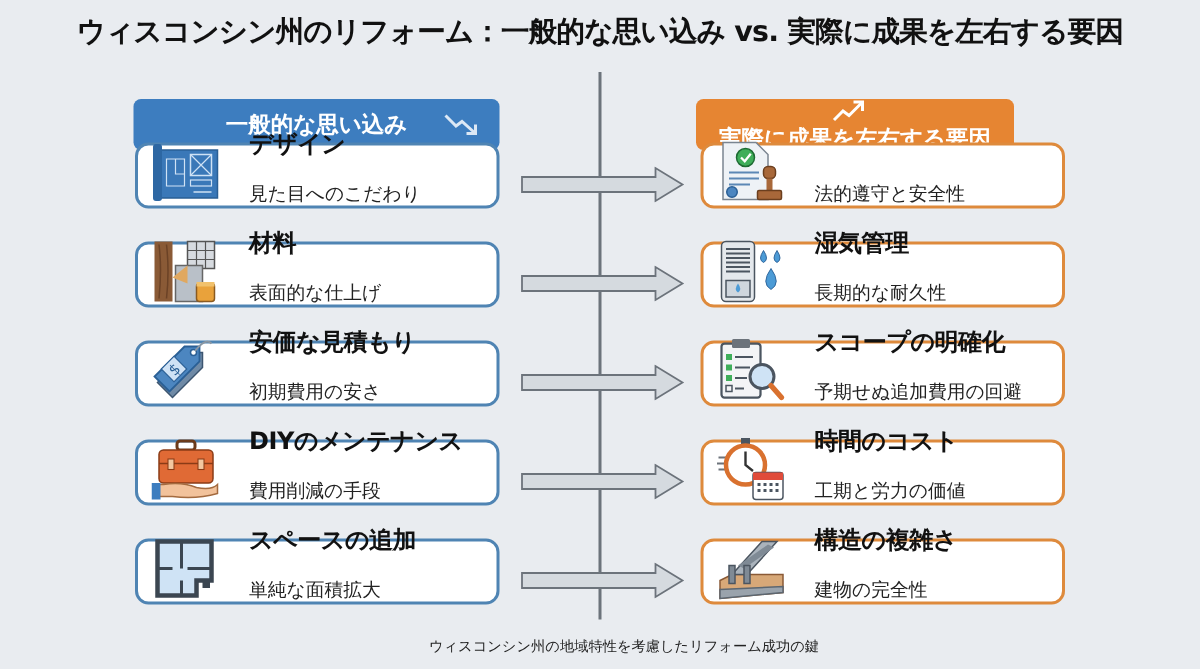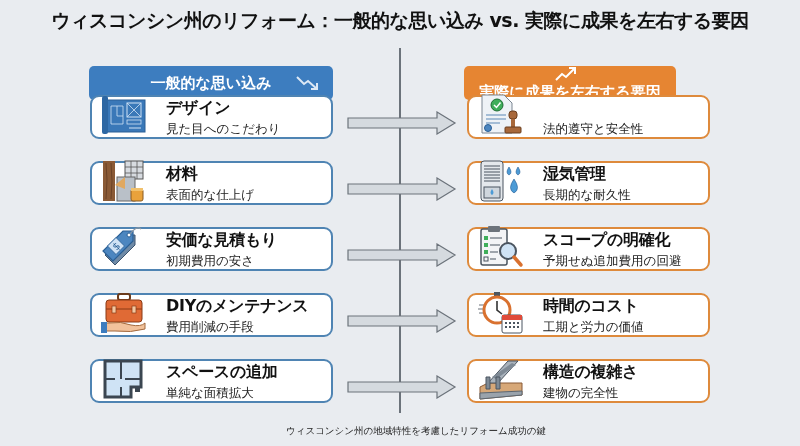--- a/index.html
+++ b/index.html
@@ -28,21 +28,21 @@
 
   .card {
     position: absolute; height: 44px; background: #fff; border-radius: 9px;
     display: flex; align-items: flex-end;
   }
   .card.left { left: 90px; width: 243px; border: 2.5px solid #4f84b3; }
   .card.right { left: 467px; width: 243px; border: 2.5px solid #de8a3c; }
   .card .icon { width: 48px; height: 44px; margin-left: 8px; margin-right: 18px; flex: none; display: flex; align-items: center; justify-content: center; }
   .card .text { display: flex; flex-direction: column; }
   .card .main { font-size: 16px; font-weight: bold; color: #111; line-height: 20px; letter-spacing: -0.3px; }
-  .card .sub { font-size: 12.5px; color: #222; line-height: 17px; margin-top: 2px; }
+  .card .sub { font-size: 12.5px; color: #222; line-height: 17px; margin-top: 14px; }
 
   .arrow { position: absolute; left: 347px; width: 110px; height: 24px; }
 
   .footer {
     position: absolute; left: 0; top: 425px; width: 800px; text-align: center;
     font-size: 9.5px; color: #222; margin-left: 16px;
   }
 </style>
 </head>
 <body>

